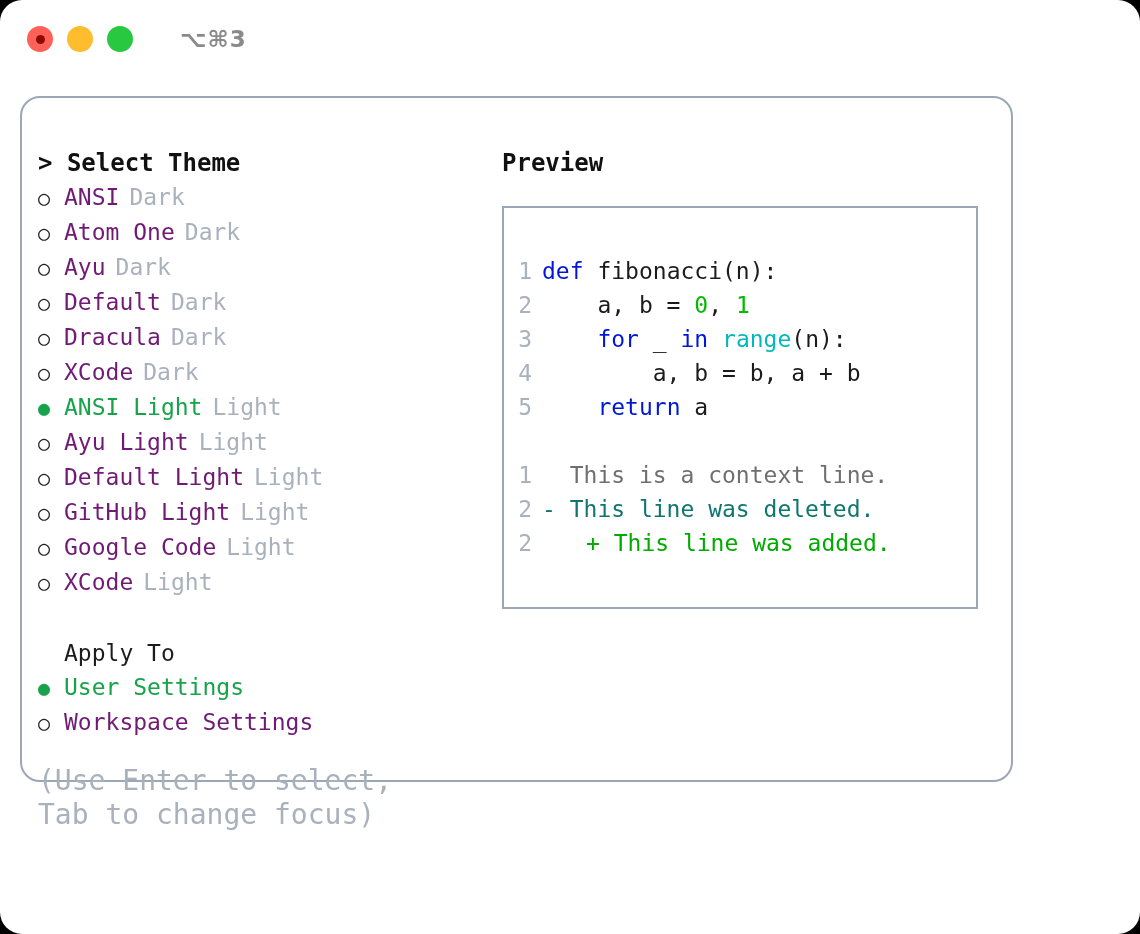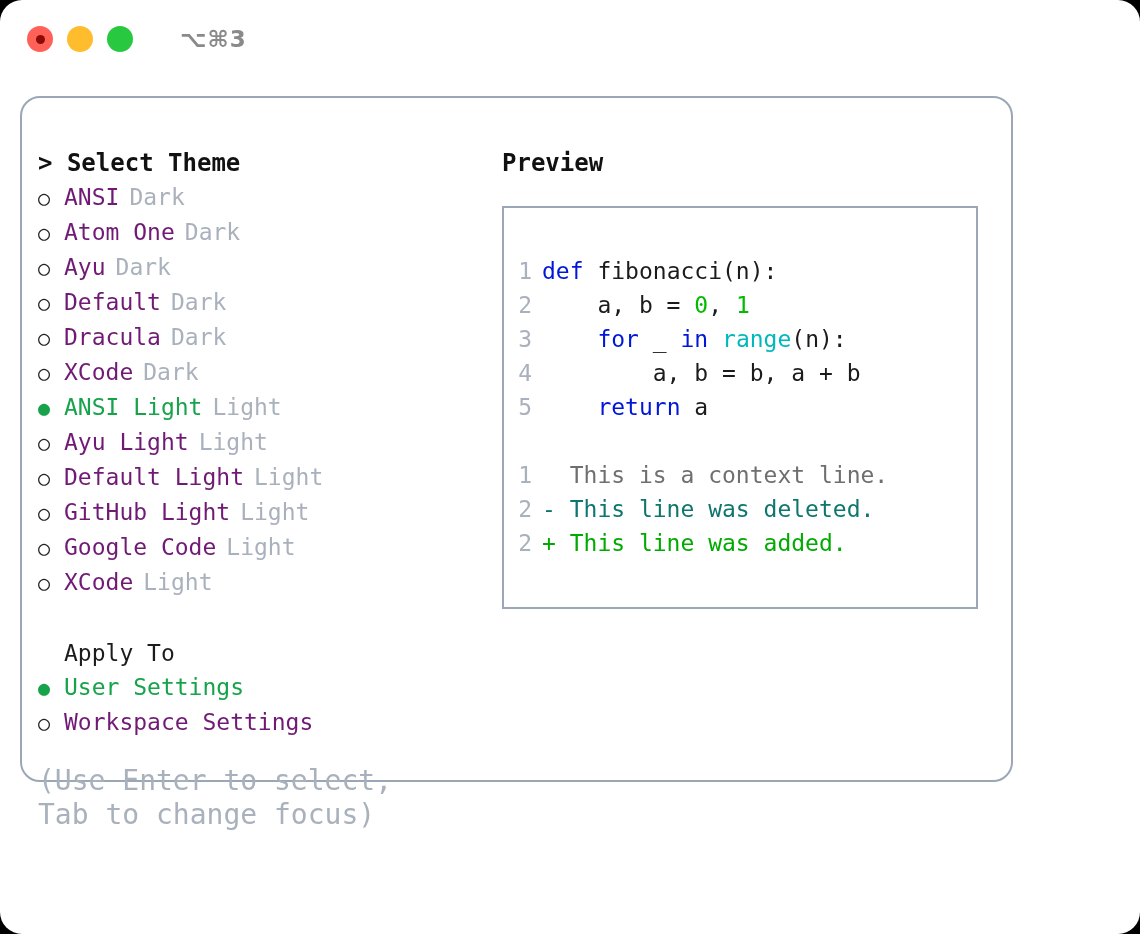--- a/index.html
+++ b/index.html
@@ -189,21 +189,21 @@
   .codetext { white-space: pre; }
 
   .tok-kw   { color: #0016d8; }
   .tok-num  { color: #00bb00; }
   .tok-fn   { color: #00b9bd; }
   .tok-pl   { color: #1b1b1b; }
 
   .diff-gap { height: 34px; }
   .diff-ctx { color: #6f6f6f; }
   .diff-del { color: #0f766e; }
-  .diff-add { color: #00ab00; }
+  .diff-add { color: #00ab00; margin-left: 44px; }
 </style>
 </head>
 <body>
 
 <div id="app">
 
   <div class="titlebar">
     <div class="dots">
       <span class="dot dot-close"></span>
       <span class="dot dot-min"></span>

